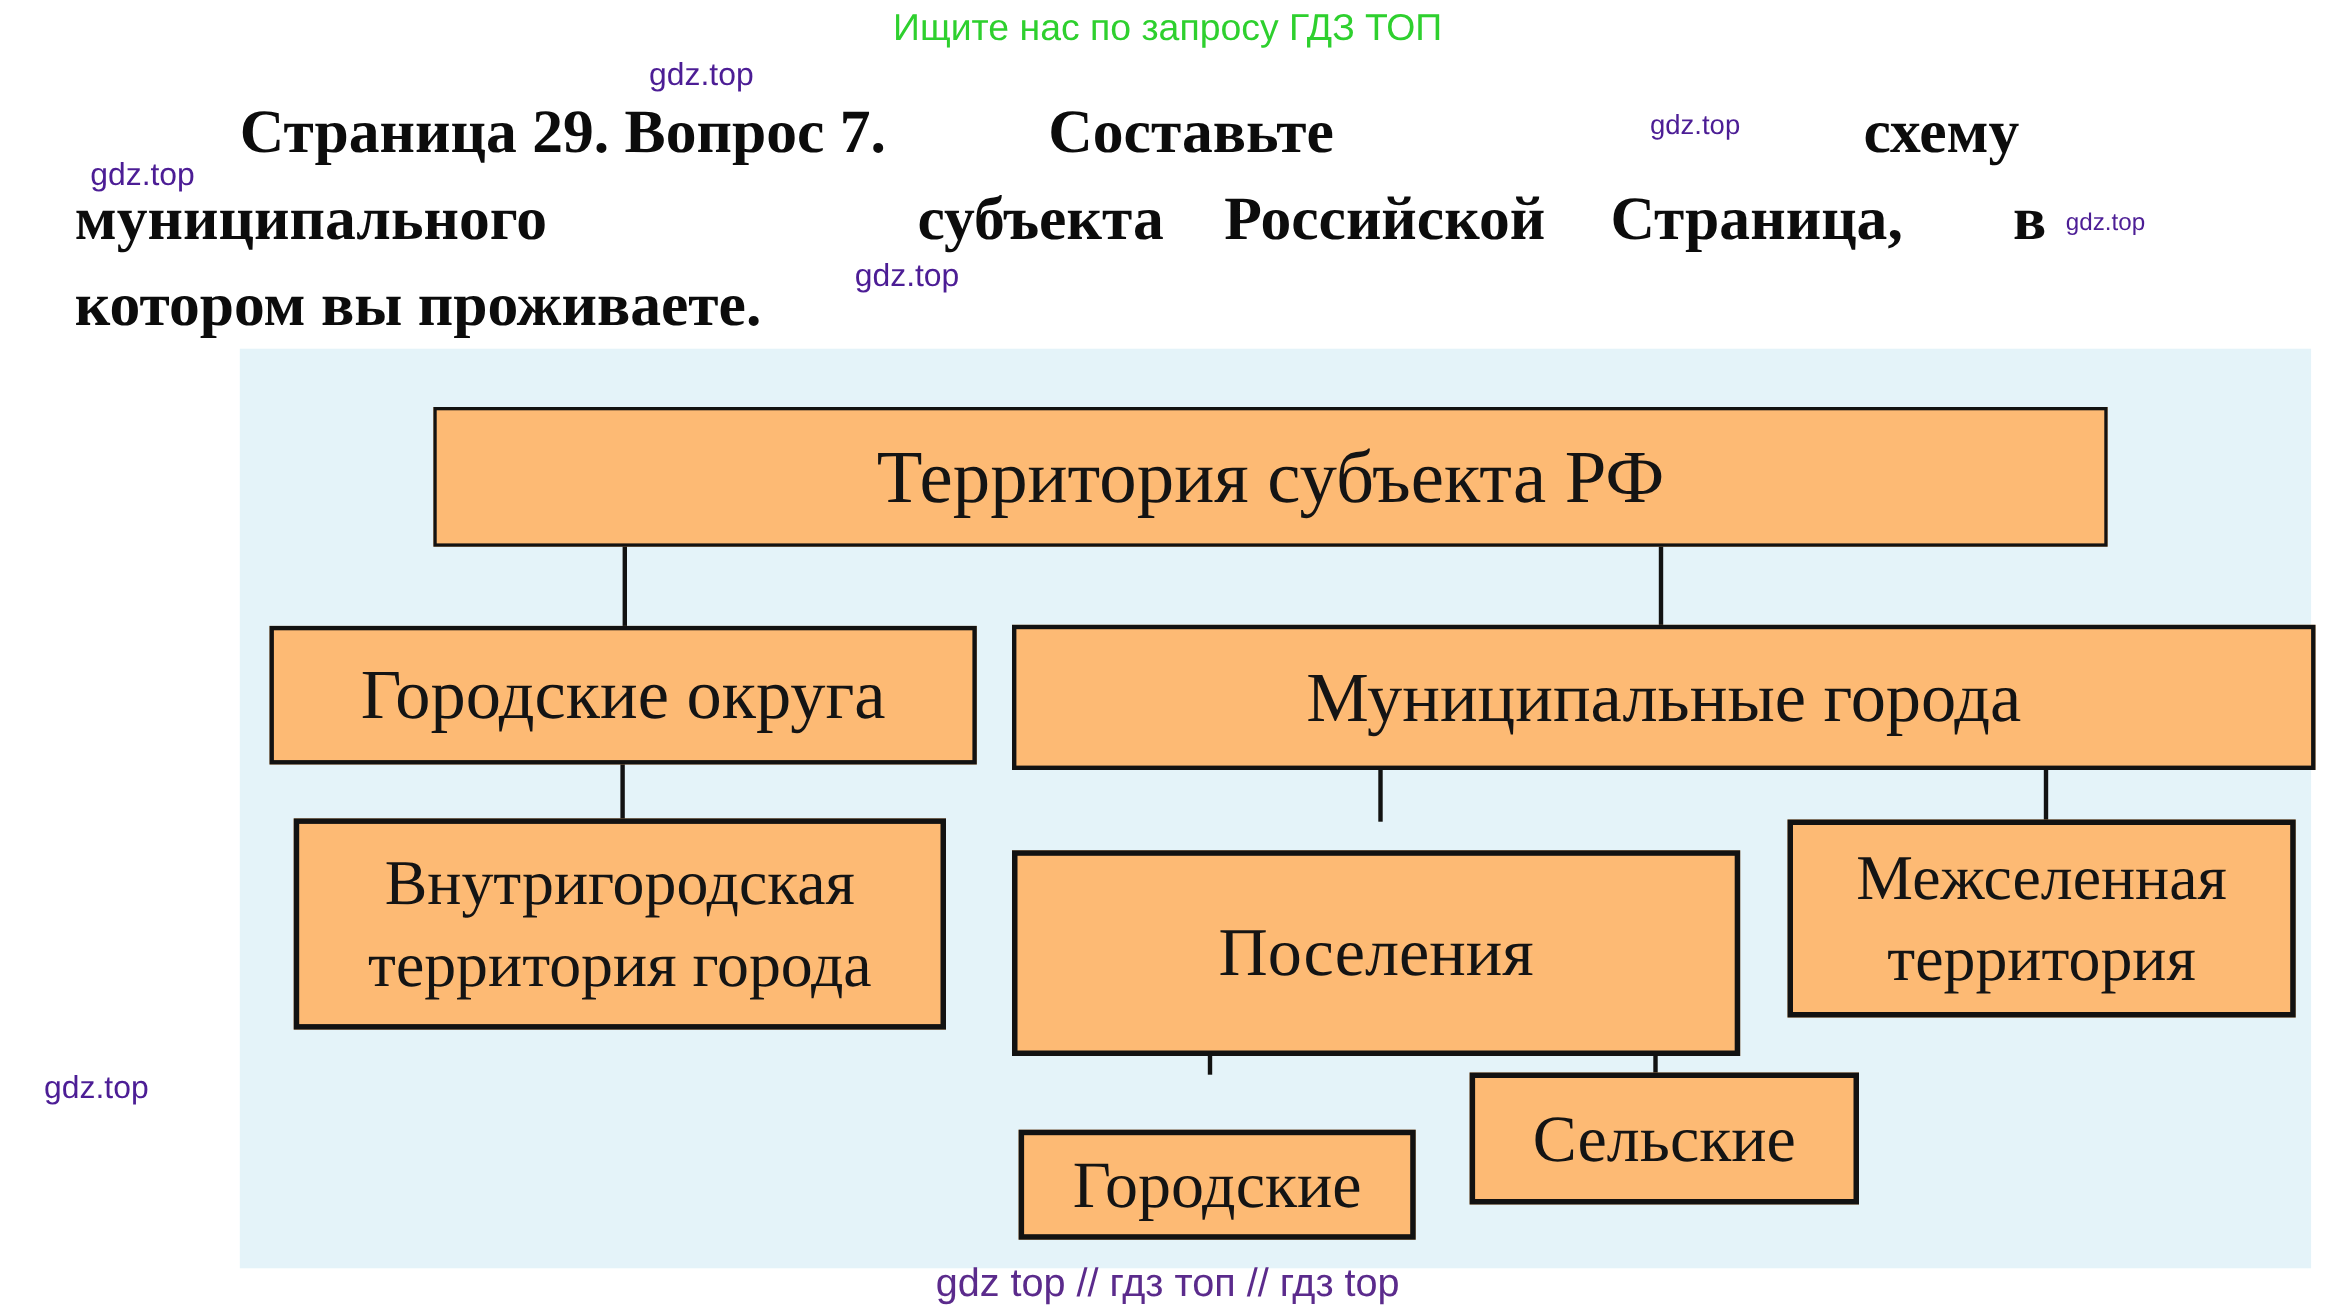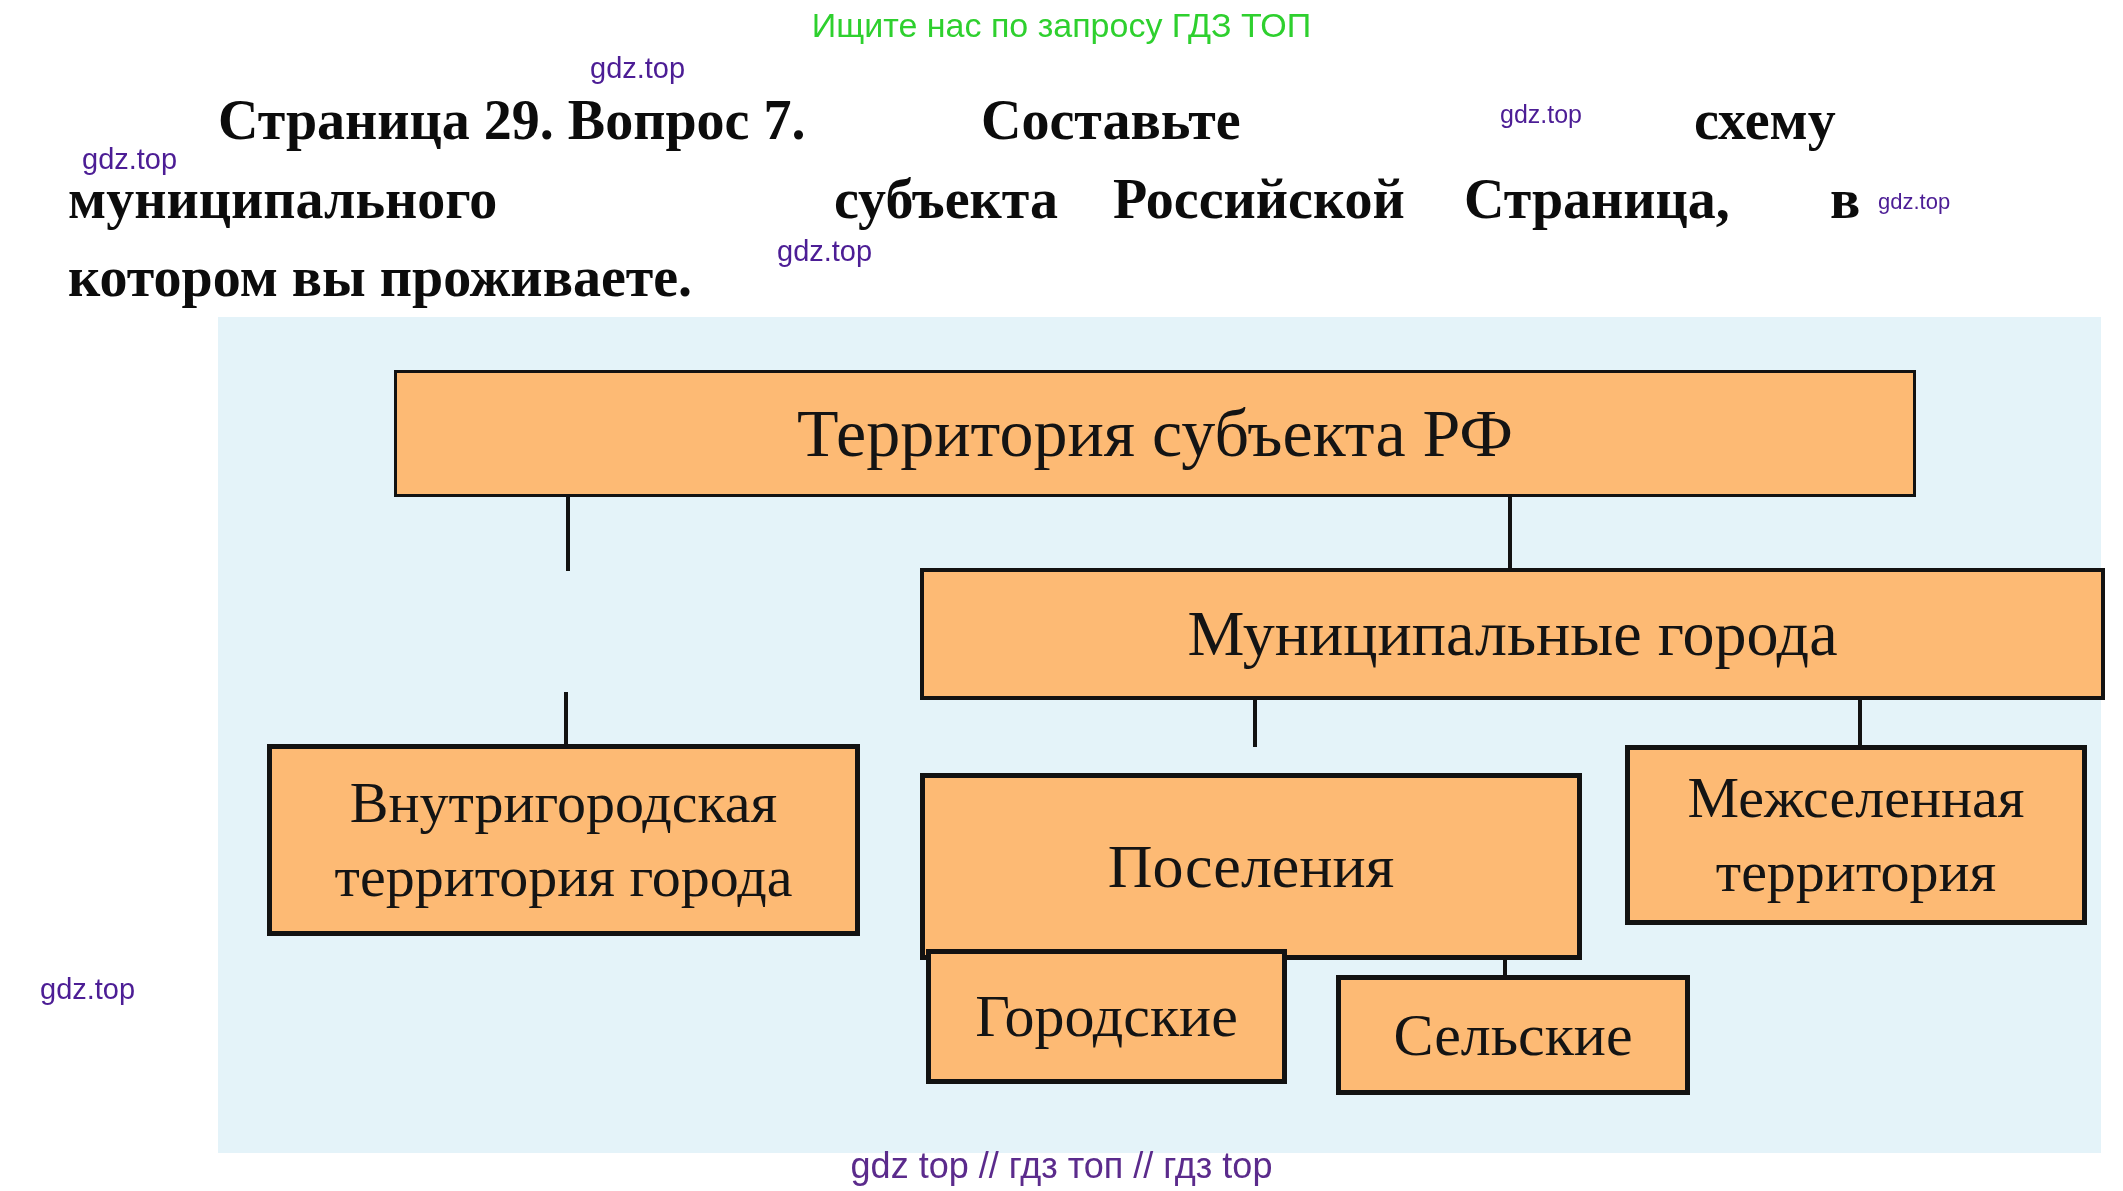--- a/index.html
+++ b/index.html
@@ -41,21 +41,21 @@
   <span class="wm" style="left:590px;top:438px;">gdz.top</span>
   <span class="wm" style="left:1382px;top:583px;">gdz.top</span>
   <span class="wm" style="left:1913px;top:634px;">gdz.top</span>
   <span class="wm" style="left:1076px;top:873px;">gdz.top</span>
   <span class="wm" style="left:1898px;top:930px;font-size:25px;">gdz.top</span>
   <span class="wm" style="left:40px;top:973px;">gdz.top</span>
   <span class="wm" style="left:742px;top:1030px;">gdz.top</span>
   <span class="wm" style="left:1724px;top:1092px;">gdz.top</span>
 
   <span class="q" style="left:218px;top:88px;">Страница 29. Вопрос 7.</span>
-  <span class="q" style="left:953px;top:88px;margin-left:28px;">Составьте</span>
+  <span class="q" style="left:953px;top:88px;">Составьте</span>
   <span class="q" style="left:1694px;top:88px;">схему</span>
 
   <span class="q" style="left:68px;top:167px;">муниципального</span>
   <span class="q" style="left:834px;top:167px;">субъекта</span>
   <span class="q" style="left:1113px;top:167px;">Российской</span>
   <span class="q" style="left:1464px;top:167px;">Страница,</span>
   <span class="q" style="left:1830px;top:167px;">в</span>
 
   <span class="q" style="left:68px;top:245px;">котором вы проживаете.</span>
 
@@ -64,34 +64,35 @@
   <div class="conn" style="left:566px;top:495px;height:76px;"></div>
   <div class="conn" style="left:1508px;top:495px;height:75px;"></div>
   <div class="conn" style="left:564px;top:692px;height:54px;"></div>
   <div class="conn" style="left:1253px;top:698px;height:49px;"></div>
   <div class="conn" style="left:1858px;top:698px;height:49px;"></div>
   <div class="conn" style="left:1098px;top:930px;height:47px;"></div>
   <div class="conn" style="left:1503px;top:930px;height:47px;"></div>
 
   <div class="box" style="left:394px;top:370px;width:1522px;height:127px;border-width:3px;font-size:68px;">Территория субъекта РФ</div>
 
+  <div class="box" style="left:245px;top:569px;width:643px;height:126px;font-size:64px;">Городские округа</div>
 
   <div class="box" style="left:920px;top:568px;width:1185px;height:132px;font-size:64px;">Муниципальные города</div>
 
   <div class="box" style="left:267px;top:744px;width:593px;height:192px;border-width:5px;font-size:58px;">
     <span>Внутригородская</span>
     <span>территория города</span>
   </div>
 
   <div class="box" style="left:920px;top:745px;width:662px;height:187px;border-width:5px;font-size:62px;margin-top:28px;">Поселения</div>
 
   <div class="box" style="left:1625px;top:745px;width:462px;height:180px;border-width:5px;font-size:58px;">
     <span>Межселенная</span>
     <span>территория</span>
   </div>
 
-  <div class="box" style="left:926px;top:949px;width:361px;height:135px;border-width:5px;font-size:60px;">Городские</div>
+  <div class="box" style="left:926px;top:1027px;width:361px;height:100px;border-width:5px;font-size:60px;">Городские</div>
 
   <div class="box" style="left:1336px;top:975px;width:354px;height:120px;border-width:5px;font-size:60px;">Сельские</div>
 
   <div class="footer">gdz top  //  гдз топ  //  гдз top</div>
 
 </div>
 
 </body></html>

